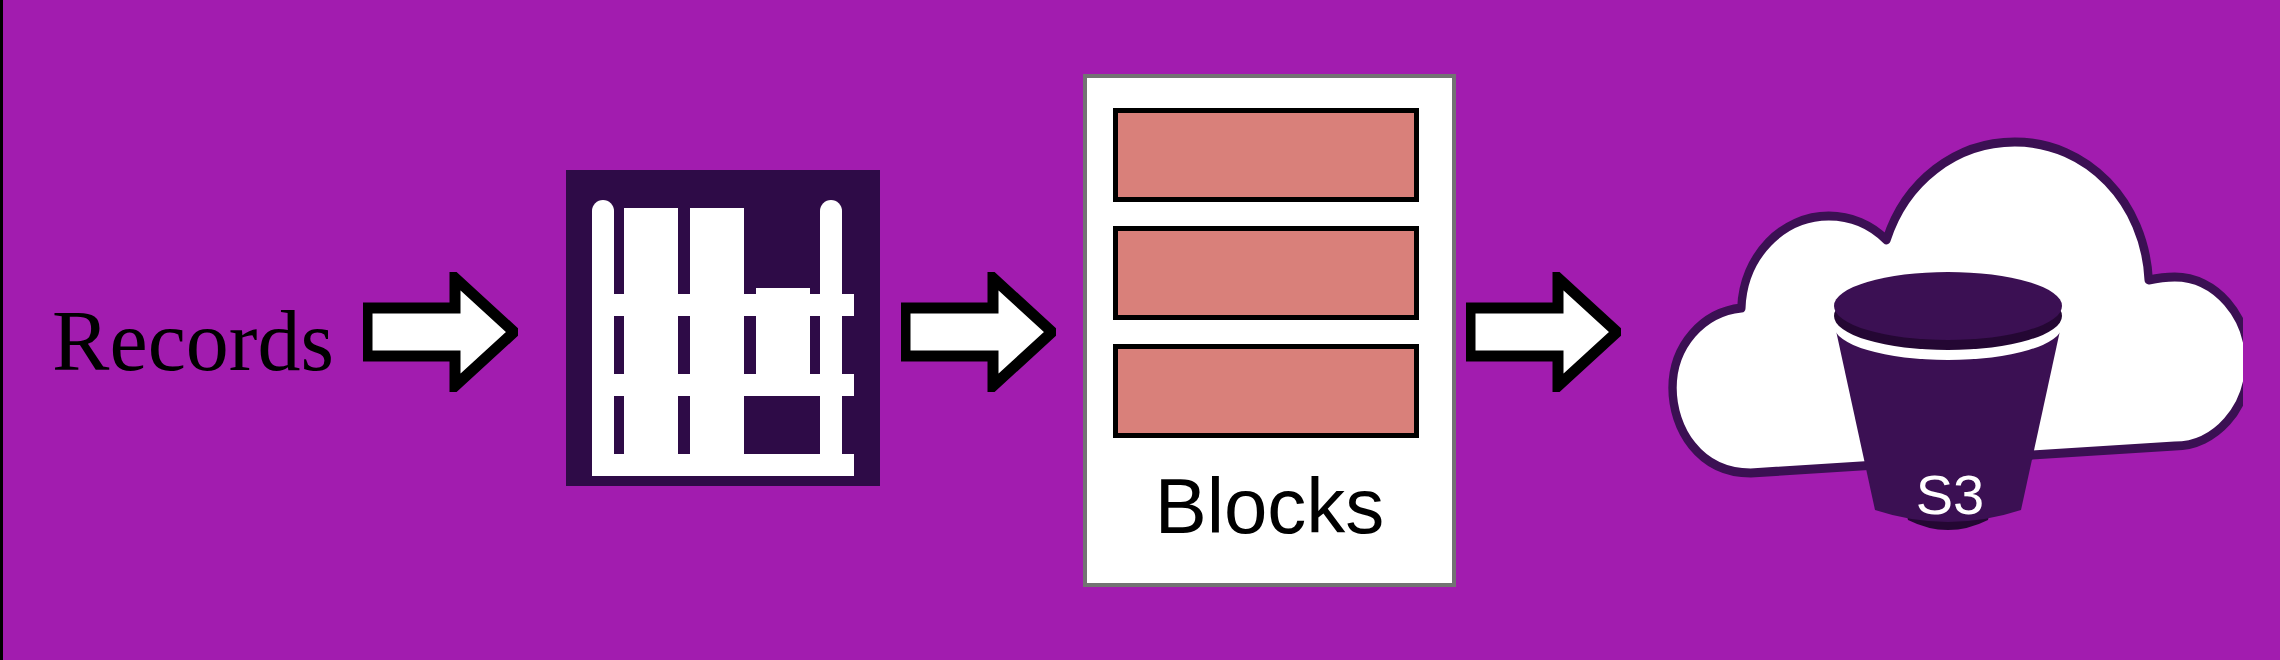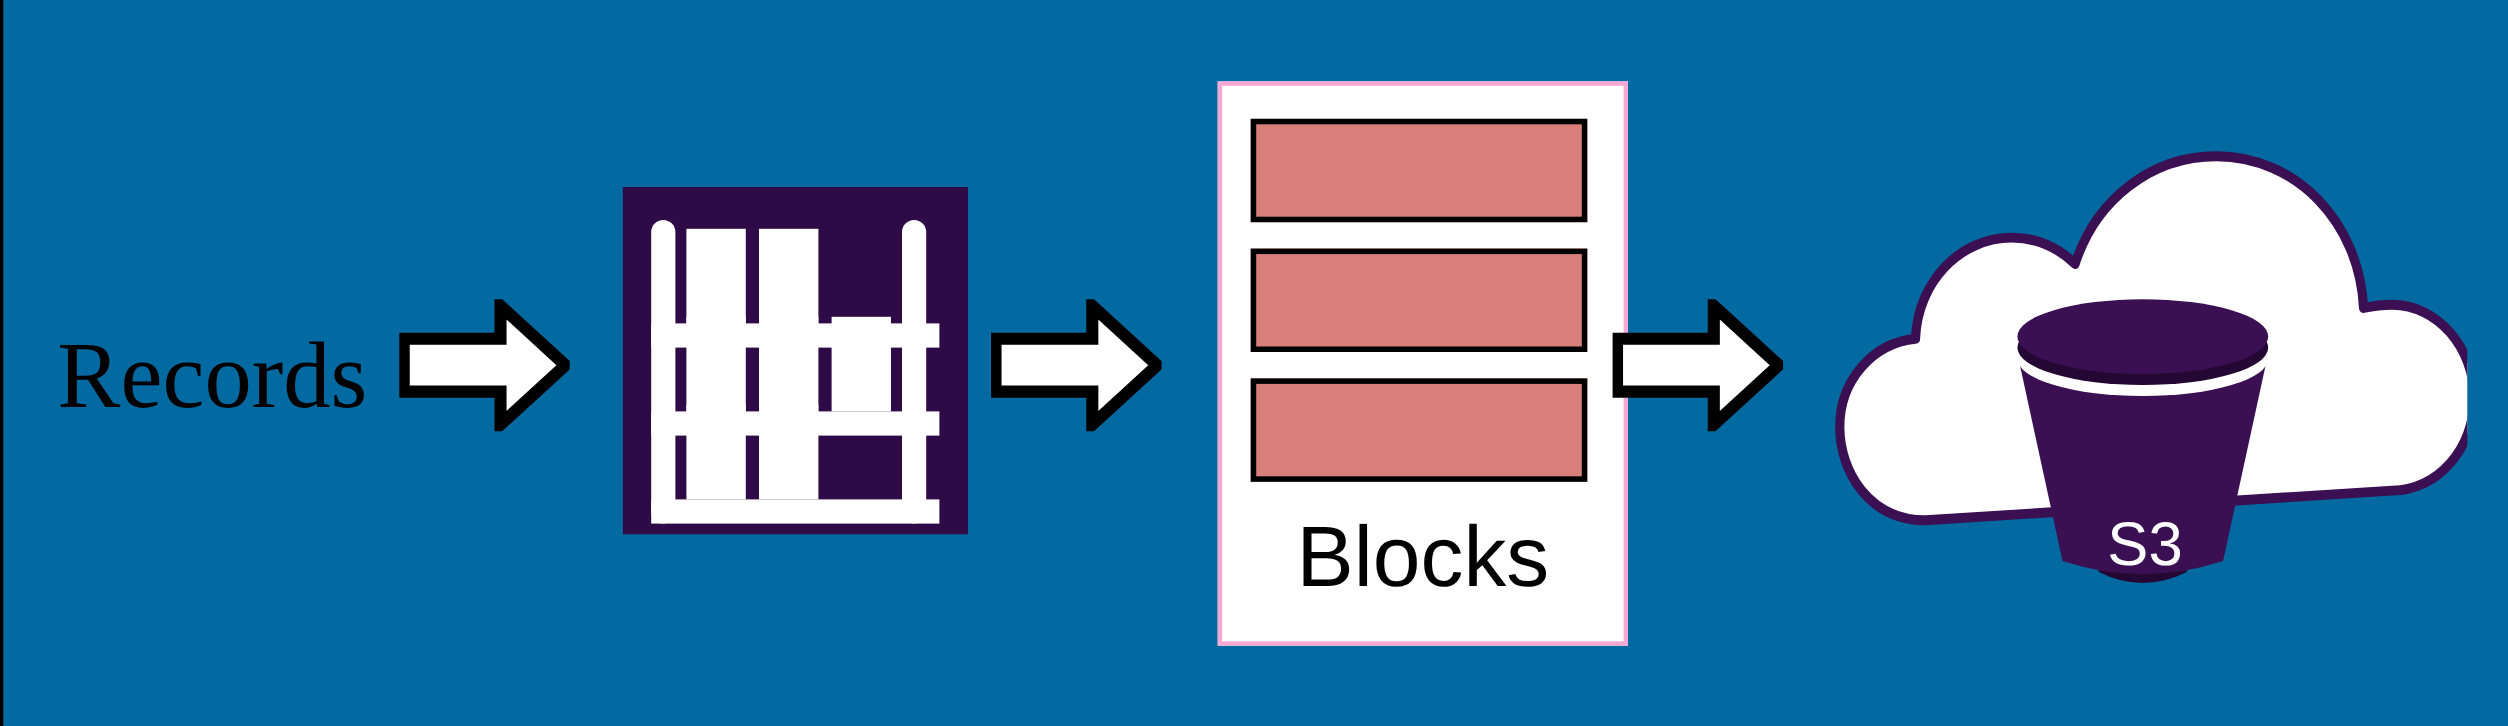--- a/index.html
+++ b/index.html
@@ -8,21 +8,21 @@
     padding: 0;
     background: #ffffff;
   }
   body {
     font-family: "Liberation Sans", sans-serif;
   }
   #canvas {
     position: relative;
     width: 2280px;
     height: 660px;
-    background: #0369a1;
+    background: #a21caf;
     overflow: hidden;
     border-left: 3px solid #000000;
     box-sizing: border-box;
   }
 
   
   #records-label {
     position: absolute;
     left: 40px;
     top: 286px;
@@ -54,26 +54,26 @@
     left: 563px;
     top: 170px;
     width: 314px;
     height: 316px;
   }
   #rack-icon svg { display: block; width: 100%; height: 100%; }
 
   
   #blocks-panel {
     position: absolute;
-    left: 1104px;
+    left: 1080px;
     top: 74px;
     width: 373px;
     height: 513px;
     background: #ffffff;
-    border: 4px solid #f9a8d4;
+    border: 4px solid #737373;
     box-sizing: border-box;
   }
   .block-bar {
     position: absolute;
     left: 26px;
     width: 306px;
     height: 94px;
     background: #d9807a;
     border: 5px solid #000000;
     box-sizing: border-box;

